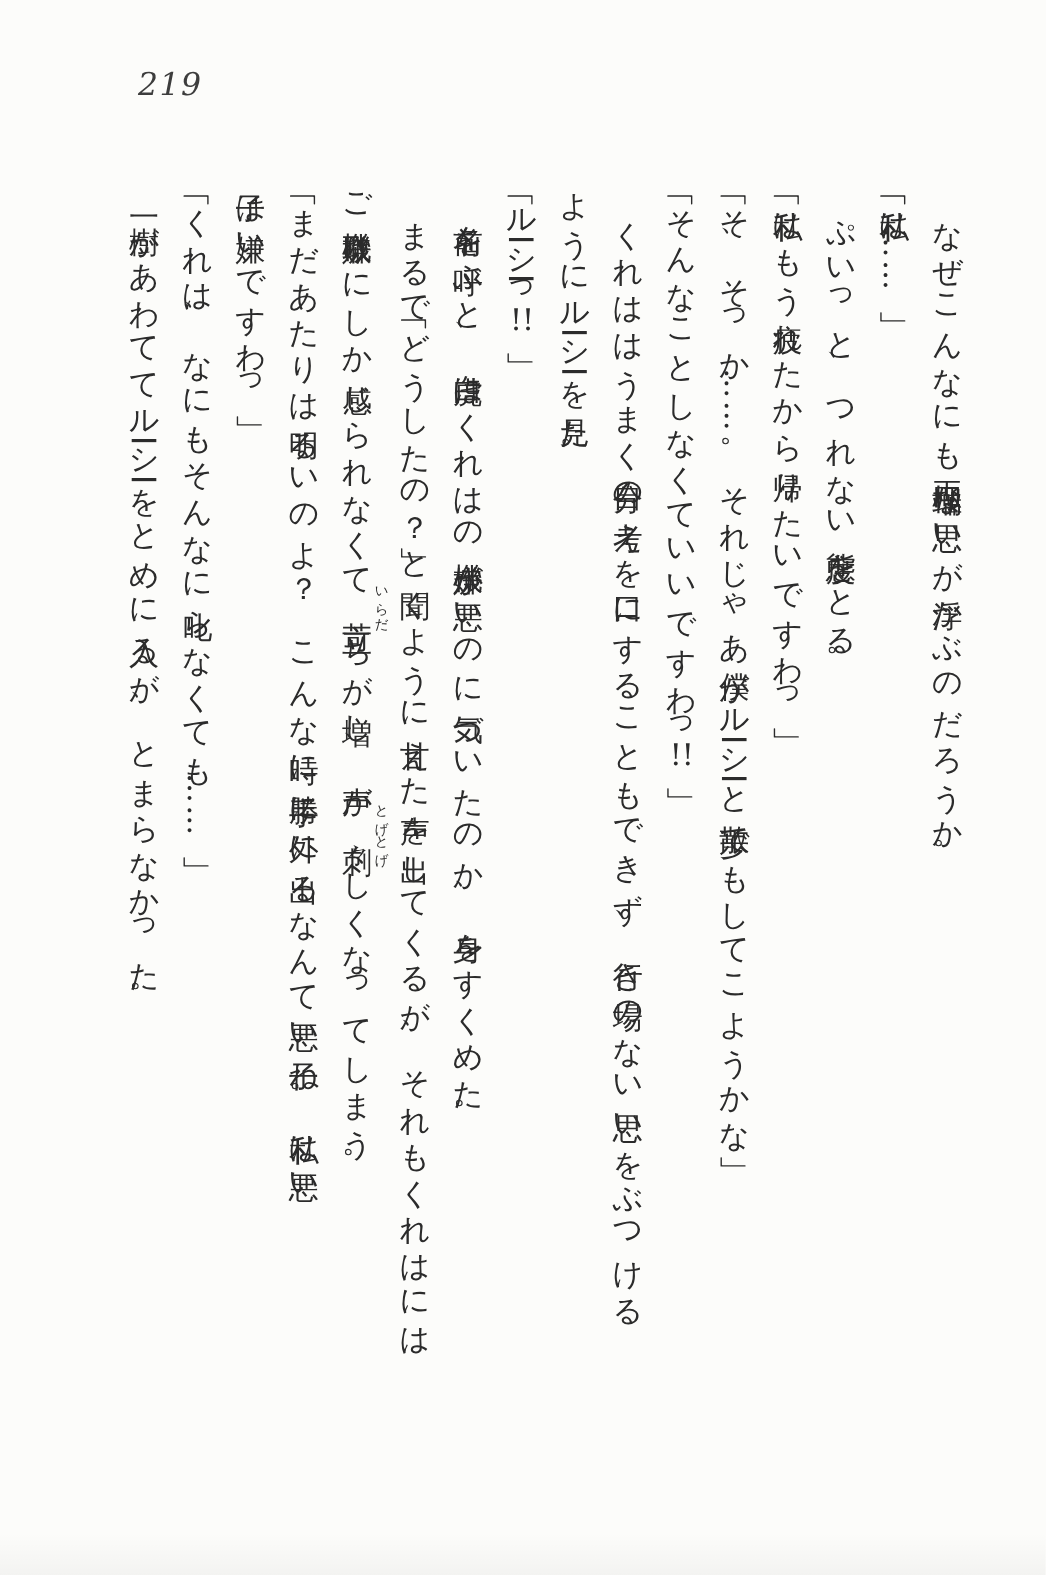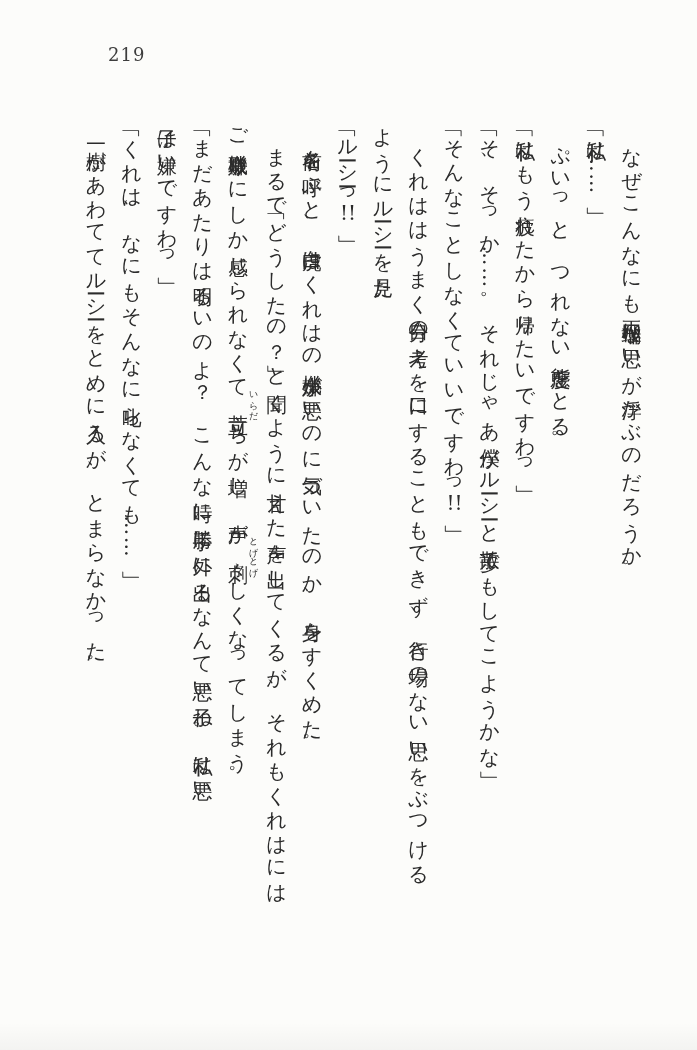--- a/index.html
+++ b/index.html
@@ -16,22 +16,23 @@
     font-family:"DejaVu Serif","Liberation Serif",serif;
   }
   
   .page-vignette{
     position:absolute;left:0;right:0;bottom:0;height:28px;
     background:linear-gradient(to bottom, rgba(0,0,0,0) 0%, rgba(0,0,0,0.035) 100%);
     pointer-events:none;
   }
   .page-number{
     position:absolute;
-    top:44px;left:108px;
-    font-size:18px;
+    top:44px;left:92px;
+    font-style:italic;
+    font-size:21px;
     letter-spacing:1px;
     color:var(--pagenum);
   }
   .text-block{
     position:absolute;
     top:114px;
     right:48px;
     height:905px;
     width:568px;
     writing-mode:vertical-rl;

